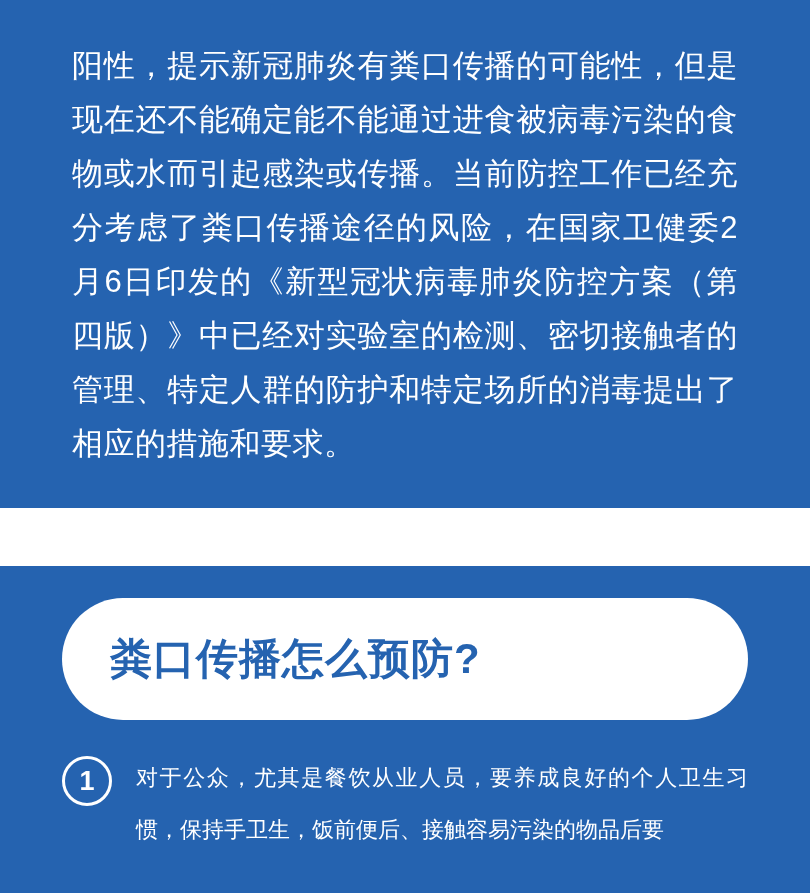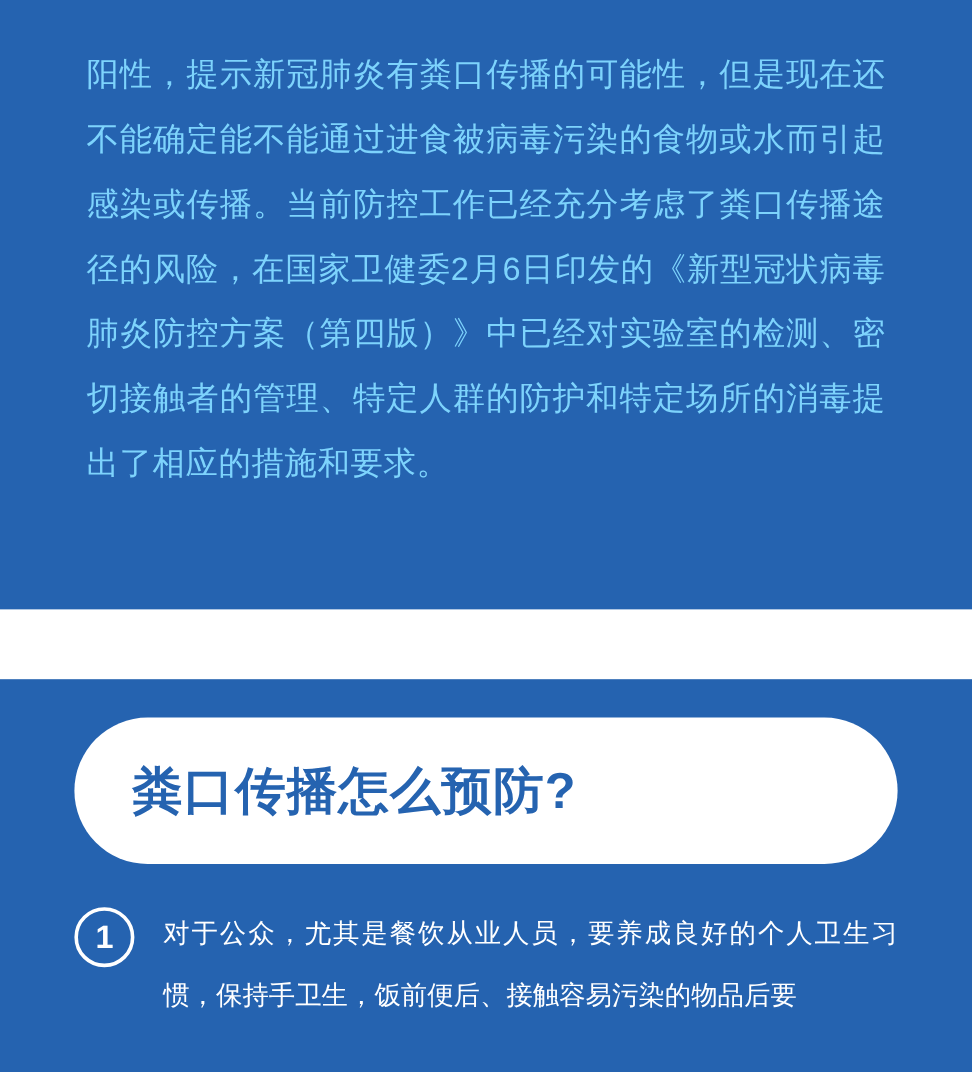--- a/index.html
+++ b/index.html
@@ -25,22 +25,22 @@
     position: absolute;
     left: 0;
     top: 0;
     width: 810px;
     height: 508px;
     background: #2563b0;
     box-sizing: border-box;
     padding: 8px 72px 0 72px;
   }
   .body-text {
-    color: #7dd3fc;
-    font-size: 27px;
+    color: #ffffff;
+    font-size: 31px;
     line-height: 54px;
     letter-spacing: 0.5px;
     text-align: justify;
     font-weight: 500;
   }
 
   
   .gap {
     position: absolute;
     left: 0;

